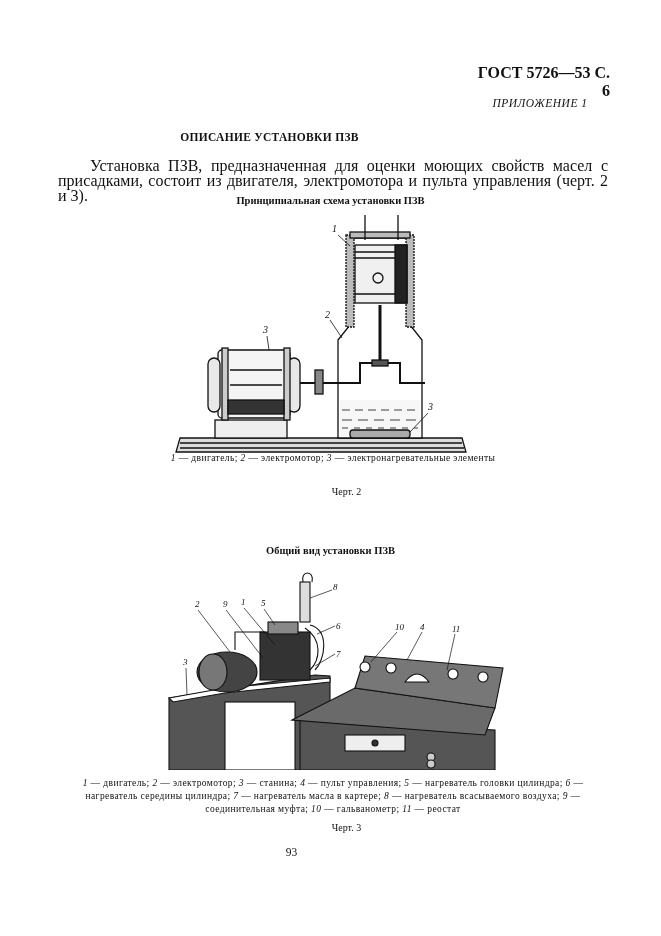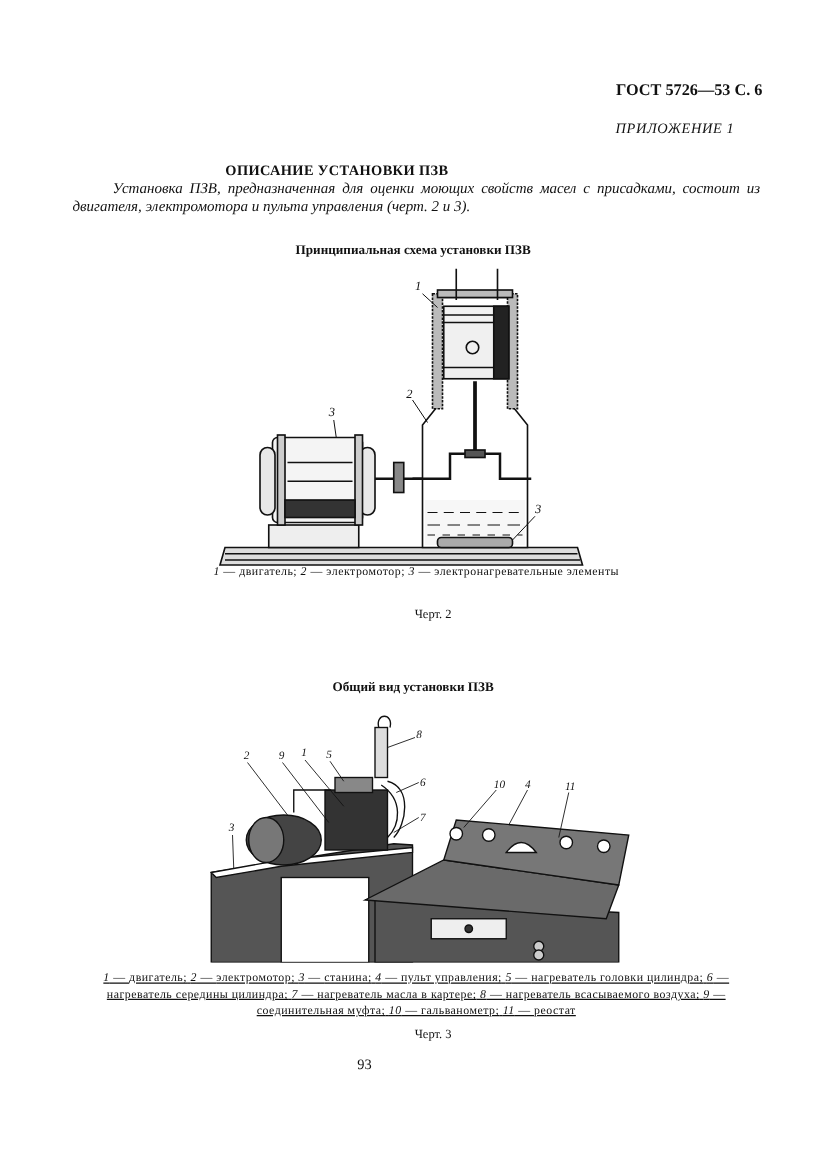--- a/index.html
+++ b/index.html
@@ -1,30 +1,30 @@
 <!DOCTYPE html>
 <html><head>
 <meta charset="utf-8">
 <style>
   html, body { margin: 0; padding: 0; background: #ffffff; }
   body { width: 661px; height: 936px; position: relative; overflow: hidden;
          font-family: "Liberation Serif", "DejaVu Serif", serif; color: #111; }
   .abs { position: absolute; }
-  .header-code { left: 470px; top: 64px; width: 140px; text-align: right; font-weight: bold; font-size: 13px; }
+  .header-code { left: 470px; top: 64px; width: 140px; text-align: right; font-weight: bold; font-size: 16px; }
   .appendix { left: 470px; top: 97px; width: 140px; text-align: center; font-style: italic; font-size: 11.5px; letter-spacing: 0.5px; }
   .section-title { left: 0; top: 131px; width: 539px; text-align: center; font-weight: bold; font-size: 11.5px; letter-spacing: 0.3px; }
-  .para { left: 58px; top: 143px; width: 550px; font-size: 12px; line-height: 15px; text-align: justify; font-style: italic; }
+  .para { left: 58px; top: 158px; width: 550px; font-size: 16px; line-height: 15px; text-align: justify; }
   .para .indent { display: inline-block; width: 32px; }
   .fig-title { left: 0; width: 661px; text-align: center; font-weight: bold; font-size: 10.5px; }
   .fig1-title { top: 195px; }
   .fig2-title { top: 545px; }
   .fig { left: 0; }
   .caption { left: 58px; width: 550px; text-align: center; font-size: 9.5px; font-style: normal; line-height: 13px; letter-spacing: 0.4px; }
   .caption1 { top: 452px; }
-  .caption2 { top: 777px; text-decoration: underline; }
+  .caption2 { top: 777px; }
   .caption .num { font-style: italic; }
   .chert { left: 16px; width: 661px; text-align: center; font-size: 10px; }
   .chert2 { top: 486px; }
   .chert3 { top: 822px; }
   .page-num { left: 0; top: 846px; width: 583px; text-align: center; font-size: 11.5px; }
 </style>
 </head>
 <body>
 
 <div class="abs header-code">ГОСТ 5726—53 С. 6</div>

